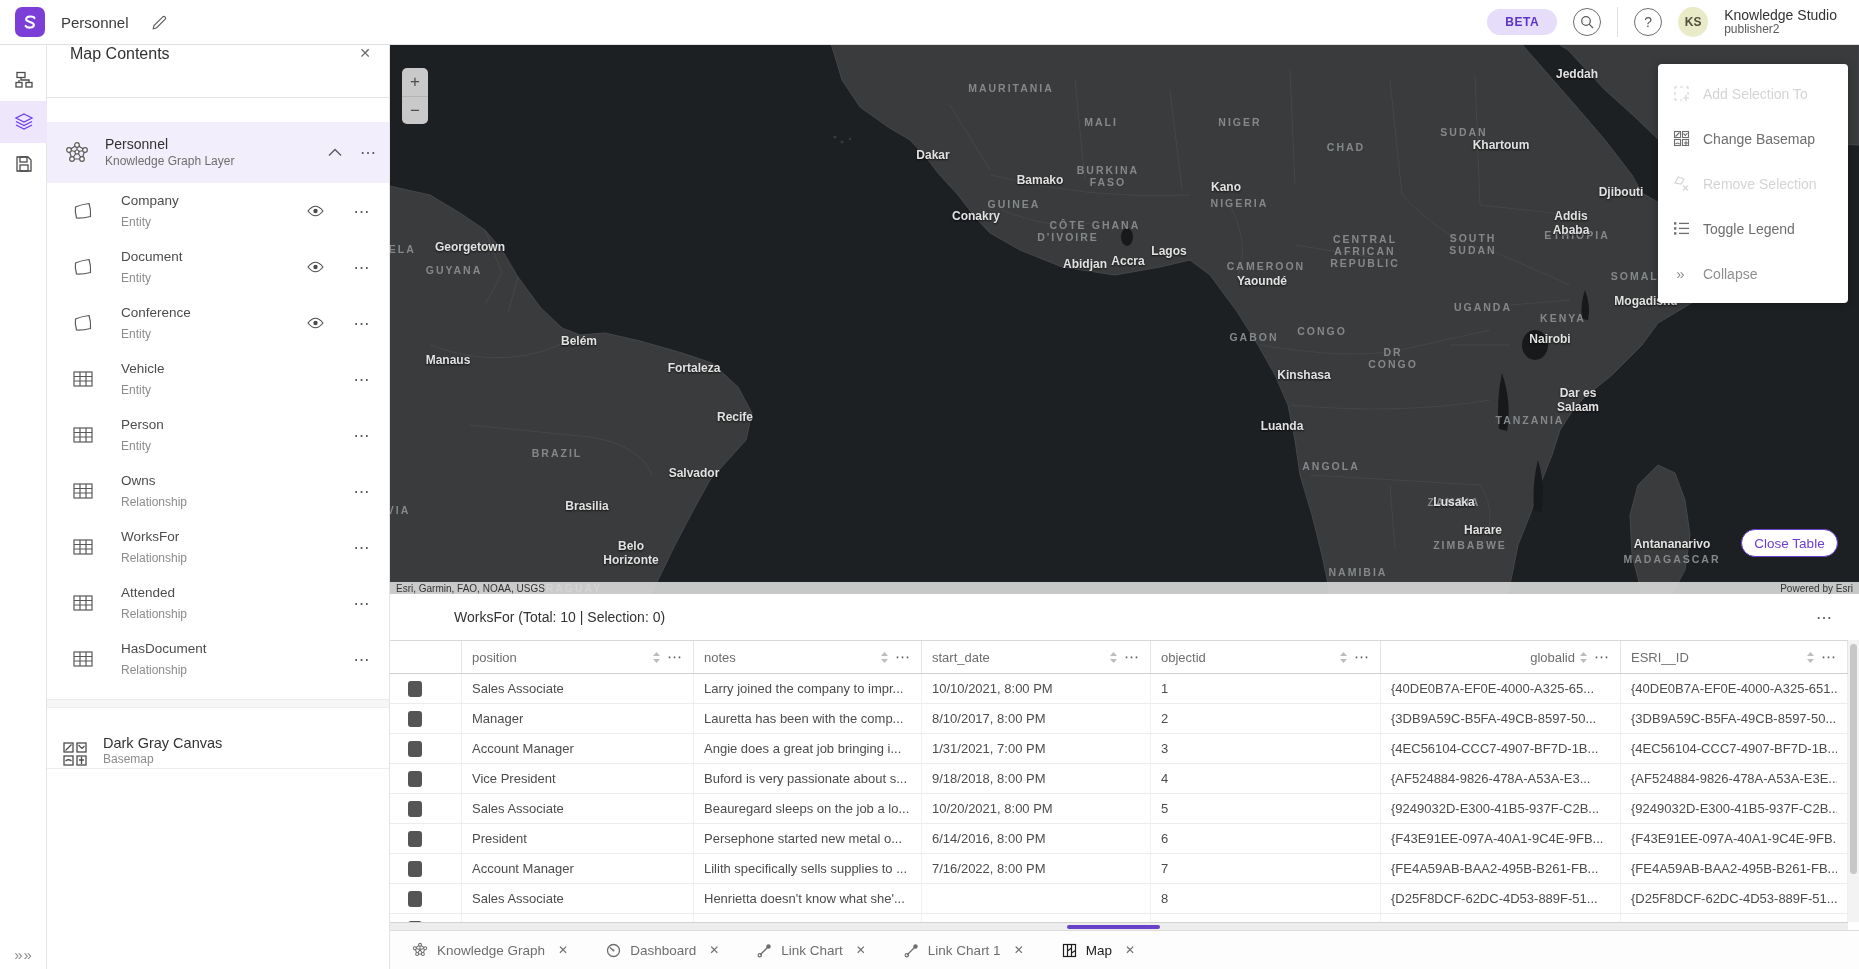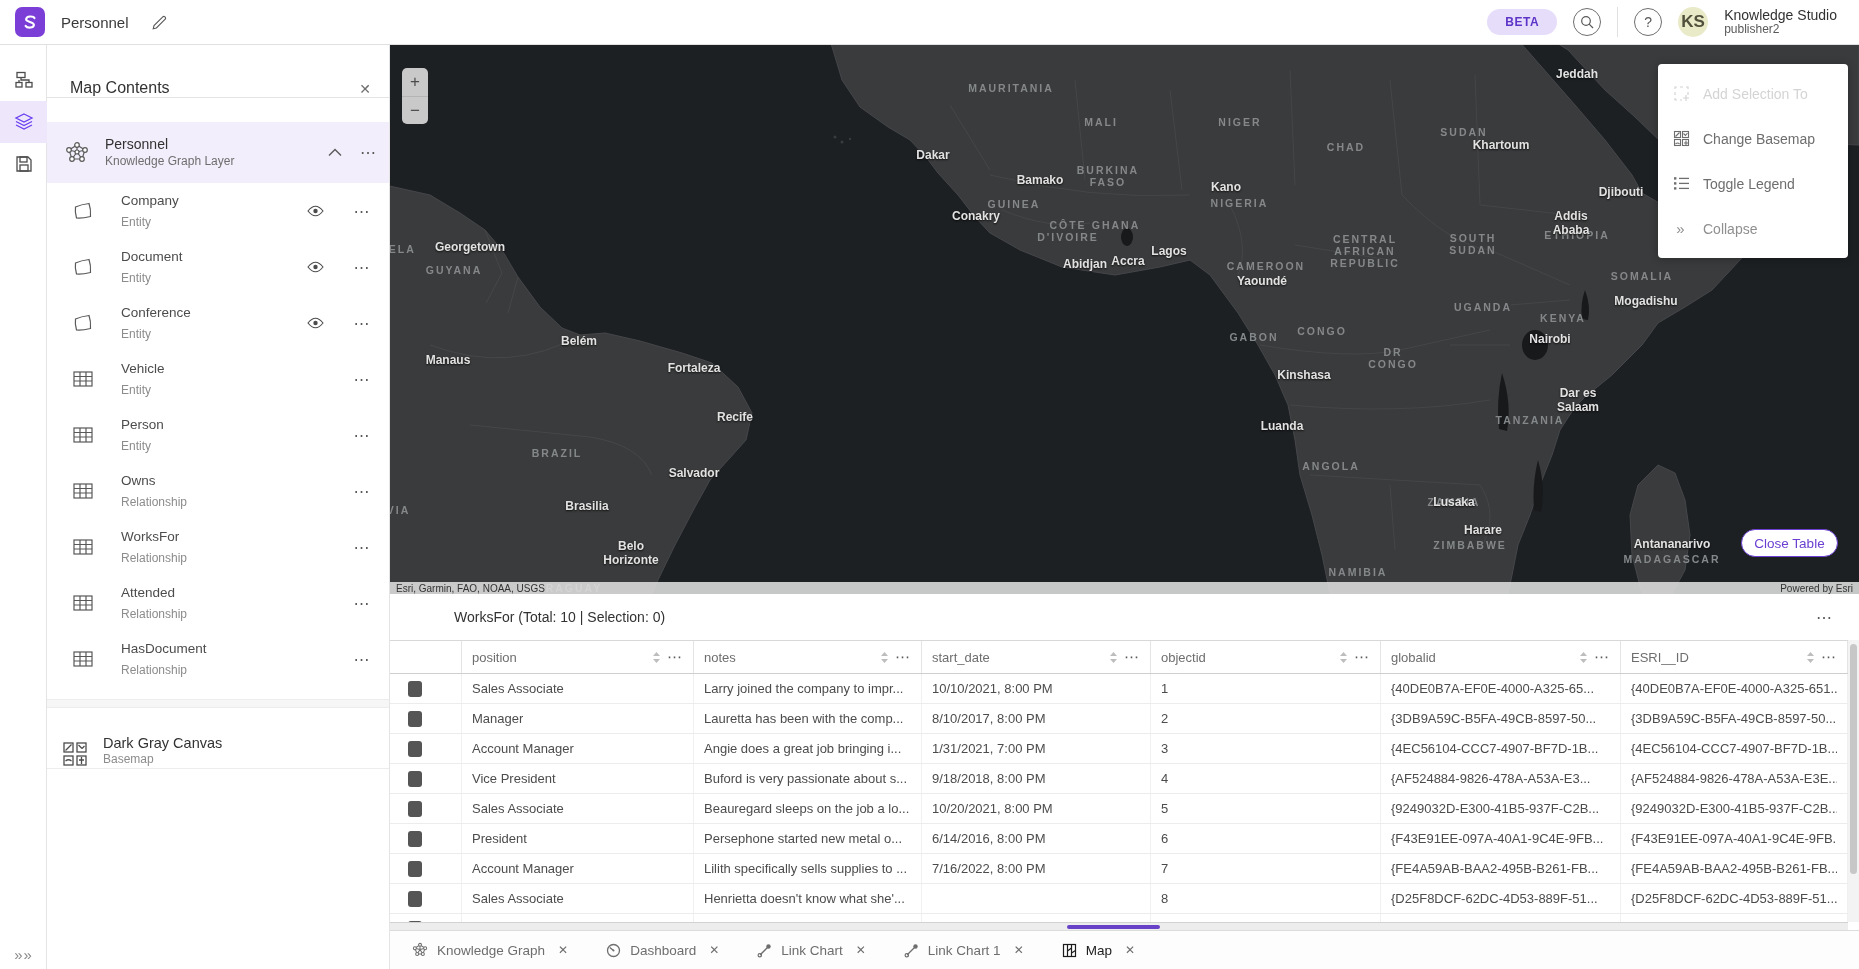--- a/index.html
+++ b/index.html
@@ -13,37 +13,37 @@
     display:flex; align-items:center; justify-content:center; flex:0 0 auto; }
   .app-title { margin-left:16px; font-size:15px; color:#3a3a3a; }
   .pencil { margin-left:22px; color:#595959; cursor:pointer; }
   .hdr-right { margin-left:auto; display:flex; align-items:center; gap:16px; padding-right:22px; }
   .beta { background:#e6ddfa; color:#5d34c8; font-size:12px; font-weight:bold; letter-spacing:.5px;
     padding:6px 18px; border-radius:14px; }
   .circle-btn { width:28px; height:28px; border-radius:50%; border:1px solid #6e6e6e; color:#595959;
     display:flex; align-items:center; justify-content:center; background:#fff; }
   .hdr-div { width:1px; height:30px; background:#e0e0e0; }
   .avatar { width:30px; height:30px; border-radius:50%; background:#e9eac8; color:#50503c;
-    font-size:17px; font-weight:bold; display:flex; align-items:center; justify-content:center; }
+    font-size:12px; font-weight:bold; display:flex; align-items:center; justify-content:center; }
   .who { text-align:left; line-height:1.15; }
   .who .nm { font-size:14px; color:#323232; }
   .who .rl { font-size:12px; color:#595959; }
 
   
   .rail { position:absolute; left:0; top:45px; width:47px; height:924px; background:#fff;
     border-right:1px solid #e4e4e4; z-index:50; }
   .rail-btn { width:47px; height:42px; display:flex; align-items:center; justify-content:center; color:#4c4c4c; }
   .rail-btn.sel { background:#eee7fc; color:#6a3ff0; }
   .rail-expand { position:absolute; left:0; bottom:2px; width:47px; height:26px; color:#8a8a8a;
     font-size:15px; display:flex; align-items:center; justify-content:center; letter-spacing:1px; }
 
   
   .panel { position:absolute; left:47px; top:45px; width:343px; height:924px; background:#fff;
     border-right:1px solid #e4e4e4; z-index:50; }
-  .panel-hd { height:53px; border-bottom:1px solid #e4e4e4; display:flex; align-items:flex-end; padding:0 18px 0 23px; }
+  .panel-hd { height:53px; border-bottom:1px solid #e4e4e4; display:flex; align-items:flex-start; padding:0 18px 0 23px; }
   .panel-title { font-size:16px; color:#323232; }
   .panel-x { margin-left:auto; color:#6e6e6e; font-size:14px; }
   .grp { margin-top:24px; height:61px; background:#f3eefb; display:flex; align-items:center; padding:0 12px 0 16px; }
   .grp .gtxt { margin-left:14px; line-height:1.25; }
   .grp .gname { font-size:14px; color:#323232; }
   .grp .gtype { font-size:12px; color:#6e6e6e; }
   .grp .chev { margin-left:auto; color:#595959; }
   .dots { color:#595959; font-size:16px; letter-spacing:1px; }
   .litem { height:56px; display:flex; align-items:center; padding:0 12px 0 24px; }
   .litem .icon { width:26px; color:#595959; flex:0 0 auto; }
@@ -482,20 +482,31 @@
             <rect x="1.5" y="1.5" width="6" height="6"></rect>
             <rect x="9.5" y="1.5" width="6" height="6"></rect>
             <rect x="1.5" y="9.5" width="6" height="6"></rect>
             <rect x="9.5" y="9.5" width="6" height="6"></rect>
             <path d="M2.5 6.5 L6.5 2.5 M10.5 3.5 L12.5 5.5 L14.5 3 M2.5 14 Q4.5 12 6.5 14 M11 13 H15 M13 10.5 V15"></path>
           </g>
         </svg>
       </span>
       <span>Change Basemap</span>
     </div>
+    <div class="cm-item dis">
+      <span class="mi">
+        <svg width="17" height="17" viewBox="0 0 17 17">
+          <g fill="none" stroke="currentColor" stroke-width="1.2">
+            <path d="M2 8 L5 2 L11 4 L8 9 Z"></path>
+            <path d="M10 10.5 L15 15.5 M15 10.5 L10 15.5"></path>
+          </g>
+        </svg>
+      </span>
+      <span>Remove Selection</span>
+    </div>
     <div class="cm-item">
       <span class="mi">
         <svg width="17" height="15" viewBox="0 0 17 15">
           <g stroke="currentColor" stroke-width="1.3" fill="currentColor">
             <rect x="1" y="1.2" width="2.4" height="2.4" stroke="none"></rect>
             <rect x="1" y="6.2" width="2.4" height="2.4" stroke="none"></rect>
             <rect x="1" y="11.2" width="2.4" height="2.4" stroke="none"></rect>
             <line x1="6" y1="2.4" x2="16" y2="2.4"></line>
             <line x1="6" y1="7.4" x2="16" y2="7.4"></line>
             <line x1="6" y1="12.4" x2="16" y2="12.4"></line>
@@ -552,21 +563,21 @@
       <div class="th" style="width: 230px;">
         <span class="lbl">objectid</span>
         <span class="sort">
           <svg width="9" height="13" viewBox="0 0 9 13">
             <path d="M4.5 1 L8 5 H1 Z" fill="#bdbdbd"></path>
             <path d="M4.5 12 L1 8 H8 Z" fill="#bdbdbd"></path>
           </svg>
         </span>
         <span class="dots">⋯</span>
       </div>
-      <div class="th" style="width: 240px;">
+      <div class="th" style="width: 240px; text-align: right;">
         <span class="lbl">globalid</span>
         <span class="sort">
           <svg width="9" height="13" viewBox="0 0 9 13">
             <path d="M4.5 1 L8 5 H1 Z" fill="#bdbdbd"></path>
             <path d="M4.5 12 L1 8 H8 Z" fill="#bdbdbd"></path>
           </svg>
         </span>
         <span class="dots">⋯</span>
       </div>
       <div class="th" style="width: 227px;">

